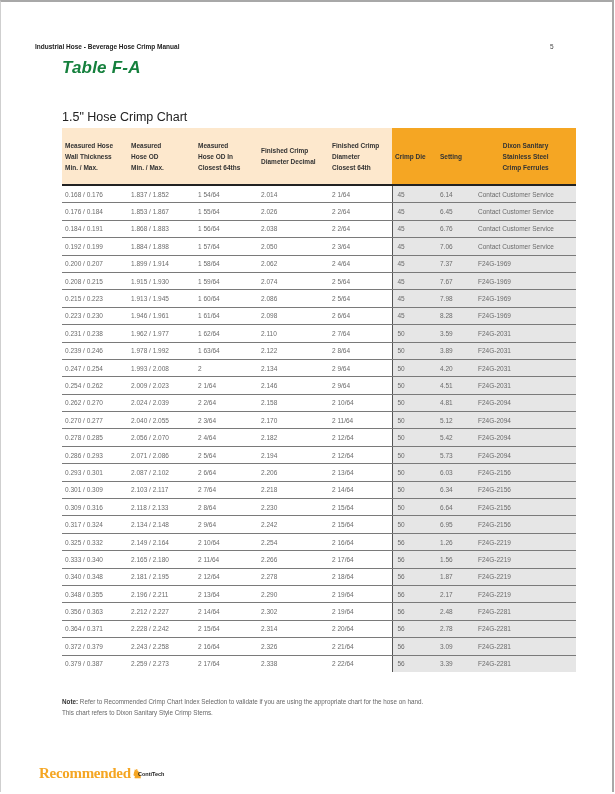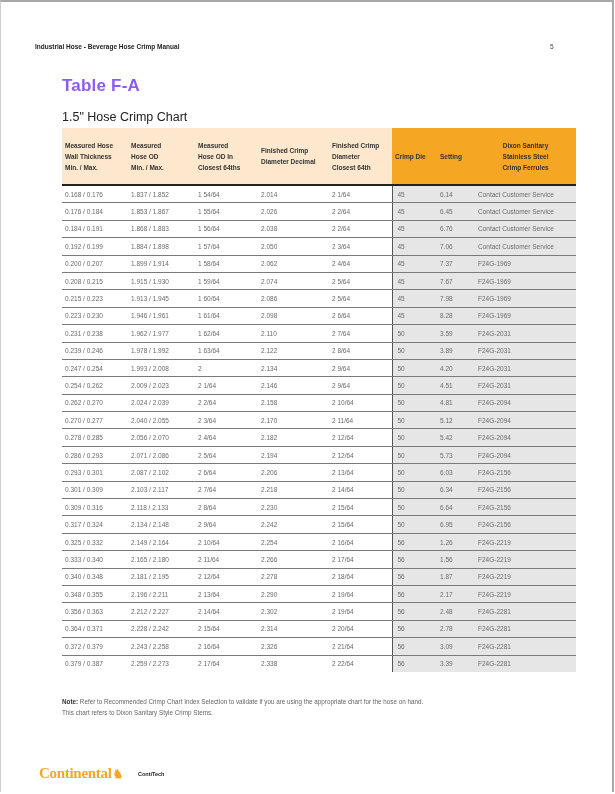--- a/index.html
+++ b/index.html
@@ -19,23 +19,24 @@
   }
   .running-header {
     position: absolute; left: 34px; top: 41px;
     font-size: 6.5px; font-weight: bold; color: #222;
   }
   .page-number {
     position: absolute; left: 549px; top: 41px;
     font-size: 6.5px; color: #444;
   }
   .table-title {
-    position: absolute; left: 61px; top: 74px;
-    font-size: 17px; font-weight: bold; color: #8b5cf6;
+    position: absolute; left: 61px; top: 56px;
+    font-size: 17px; font-weight: bold; color: #15803d;
     letter-spacing: 0.2px;
+    font-style: italic;
   }
   .chart-title {
     position: absolute; left: 61px; top: 108px;
     font-size: 12.5px; color: #222;
   }
   table.crimp {
     position: absolute; left: 61px; top: 126px;
     width: 514px;
     border-collapse: collapse;
     font-size: 6.5px; color: #6b6b6b;
@@ -391,16 +392,16 @@
         </tr>
       </tbody>
   </table>
 
   <div class="note">
     <b>Note:</b><span> Refer to Recommended Crimp Chart Index Selection to validate if you are using the appropriate chart for the hose on hand.</span><br>
     <span>This chart refers to Dixon Sanitary Style Crimp Stems.</span>
   </div>
 
   <div class="logo">
-    <span>Continental</span><span class="logo-horse">♞</span>
+    <span>Recommended</span><span class="logo-horse">♞</span>
   </div>
   <div class="brand-sub">ContiTech</div>
 </div>
 
 </body></html>

